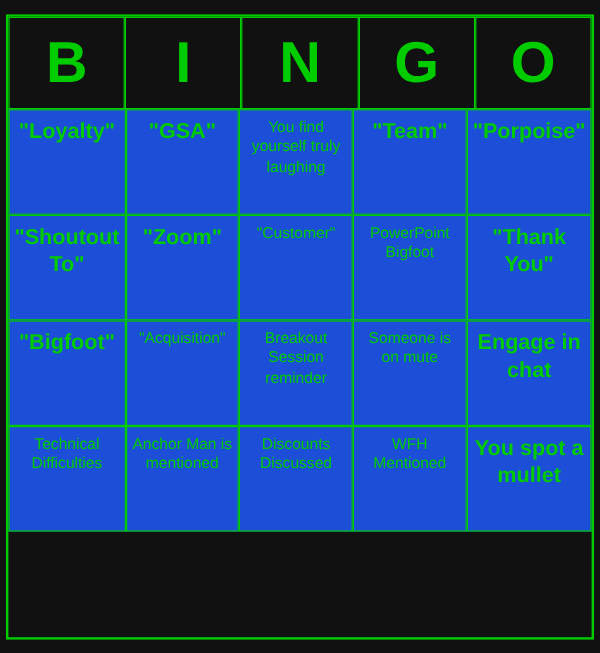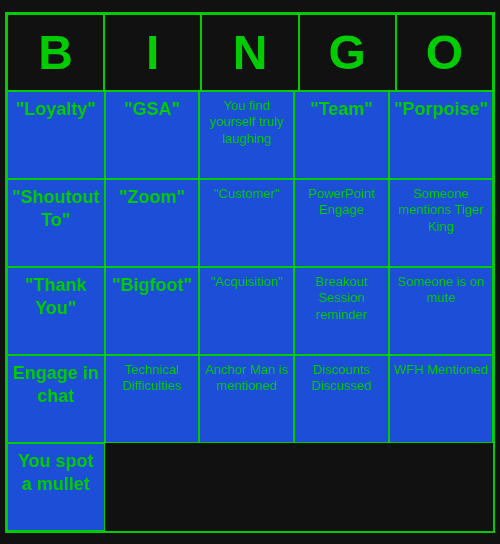--- a/index.html
+++ b/index.html
@@ -87,24 +87,21 @@
       <div class="bingo-cell">
         <span class="large">"Shoutout To"</span>
       </div>
       <div class="bingo-cell">
         <span class="large">"Zoom"</span>
       </div>
       <div class="bingo-cell">
         <span>"Customer"</span>
       </div>
       <div class="bingo-cell">
-        <span>PowerPoint Engage</span>
-      </div>
-      <div class="bingo-cell">
-        <span>Someone mentions Tiger King</span>
+        <span>PowerPoint Bigfoot</span>
       </div>
       <div class="bingo-cell">
         <span class="large">"Thank You"</span>
       </div>
       <div class="bingo-cell">
         <span class="large">"Bigfoot"</span>
       </div>
       <div class="bingo-cell">
         <span>"Acquisition"</span>
       </div>

